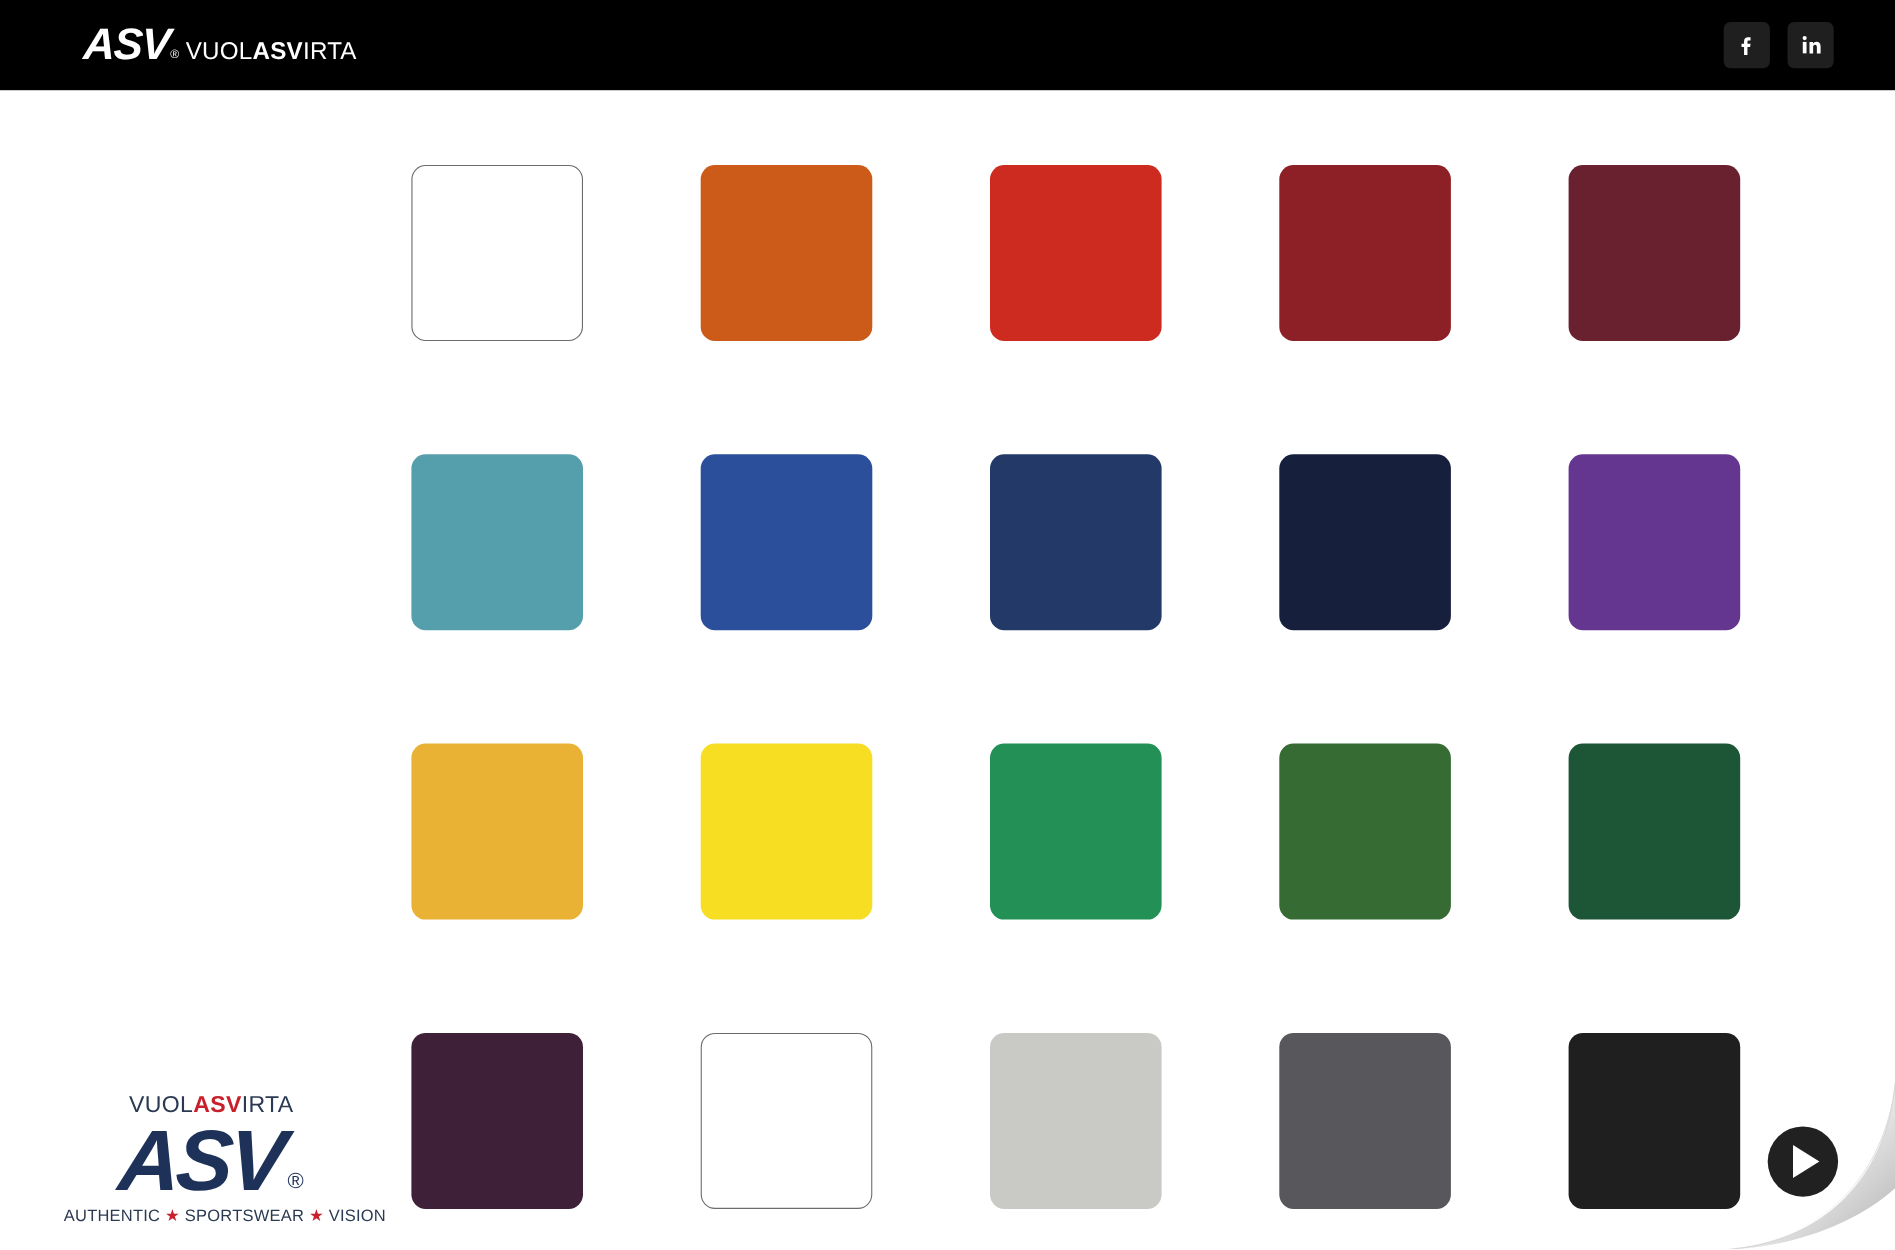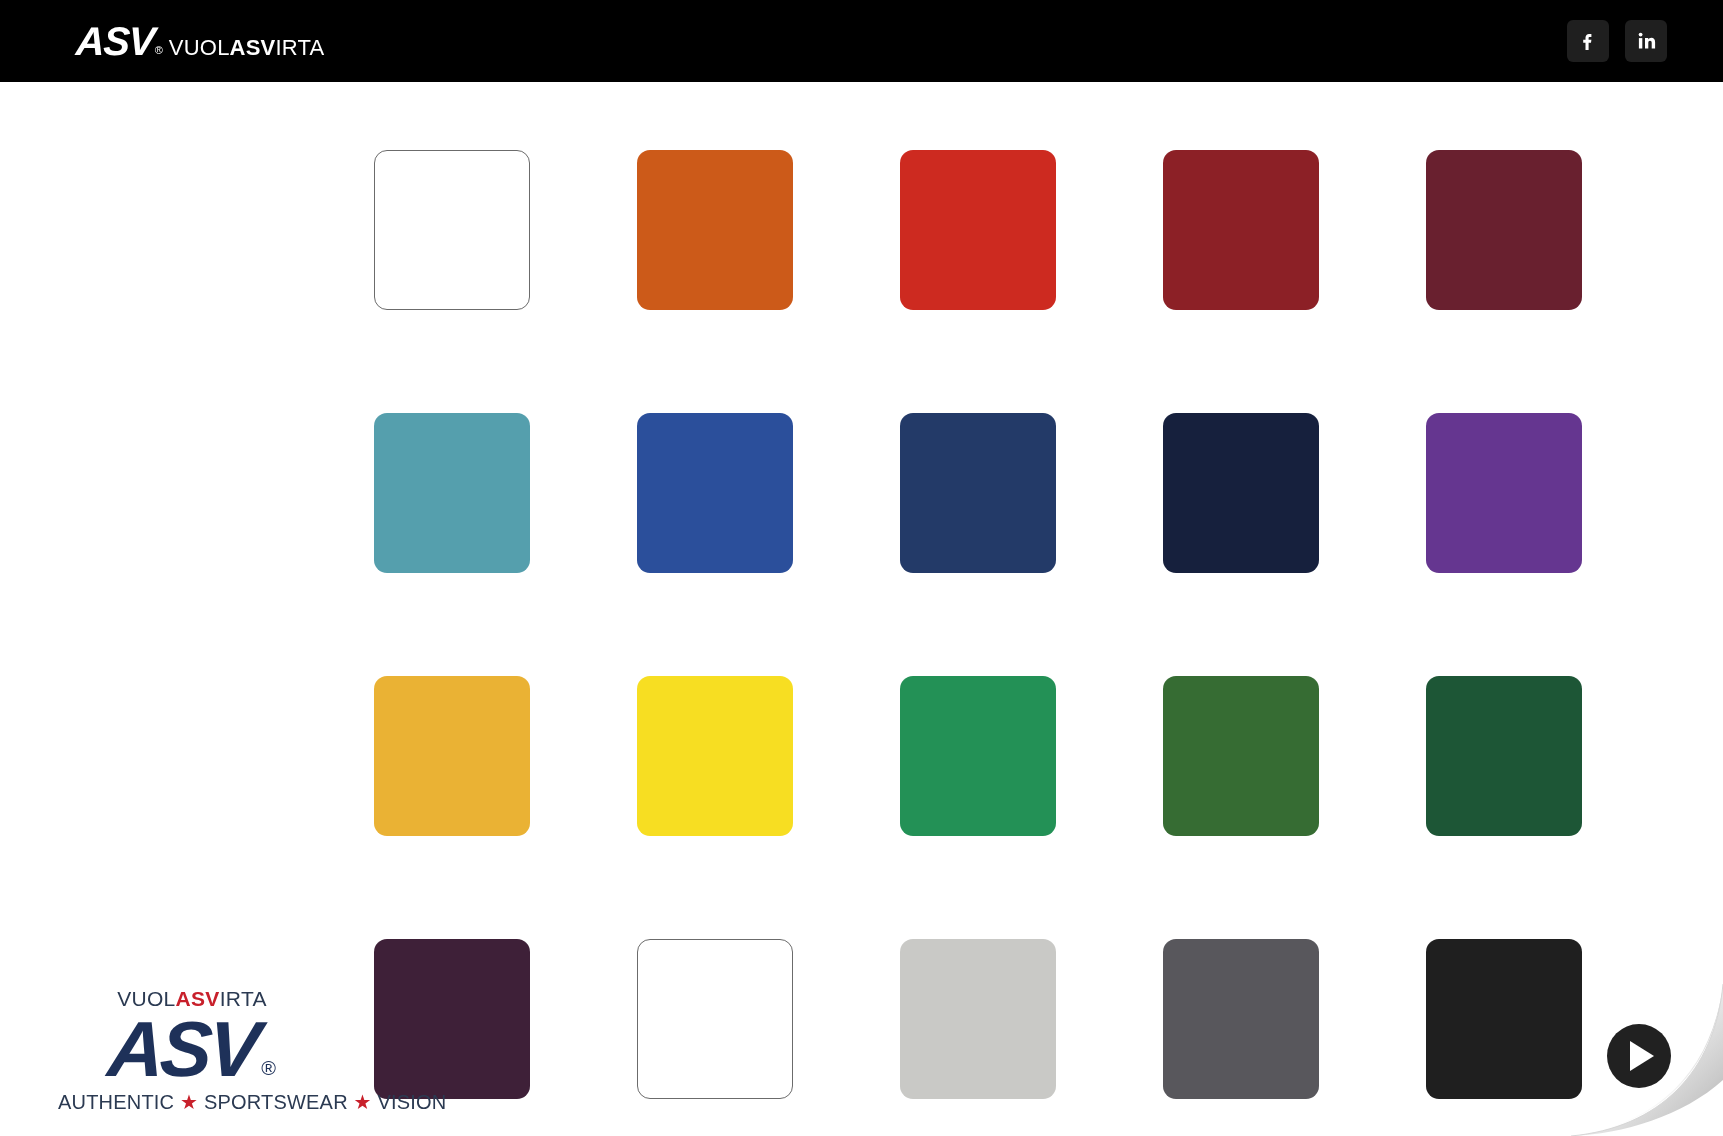--- a/index.html
+++ b/index.html
@@ -142,21 +142,21 @@
   }
   #brand-logo .brand-mark .mark-reg {
     font-size: 20px;
     color: #1e3159;
     margin-left: 5px;
     margin-bottom: 6px;
   }
 
   #brand-logo .brand-tag {
     margin-top: 6px;
-    font-size: 20px;
+    font-size: 15px;
     color: #2b3a52;
     letter-spacing: 0.2px;
     white-space: nowrap;
   }
   #brand-logo .brand-tag .star { color: #c8202b; }
 
   
   #page-curl {
     position: absolute;
     right: 0;

